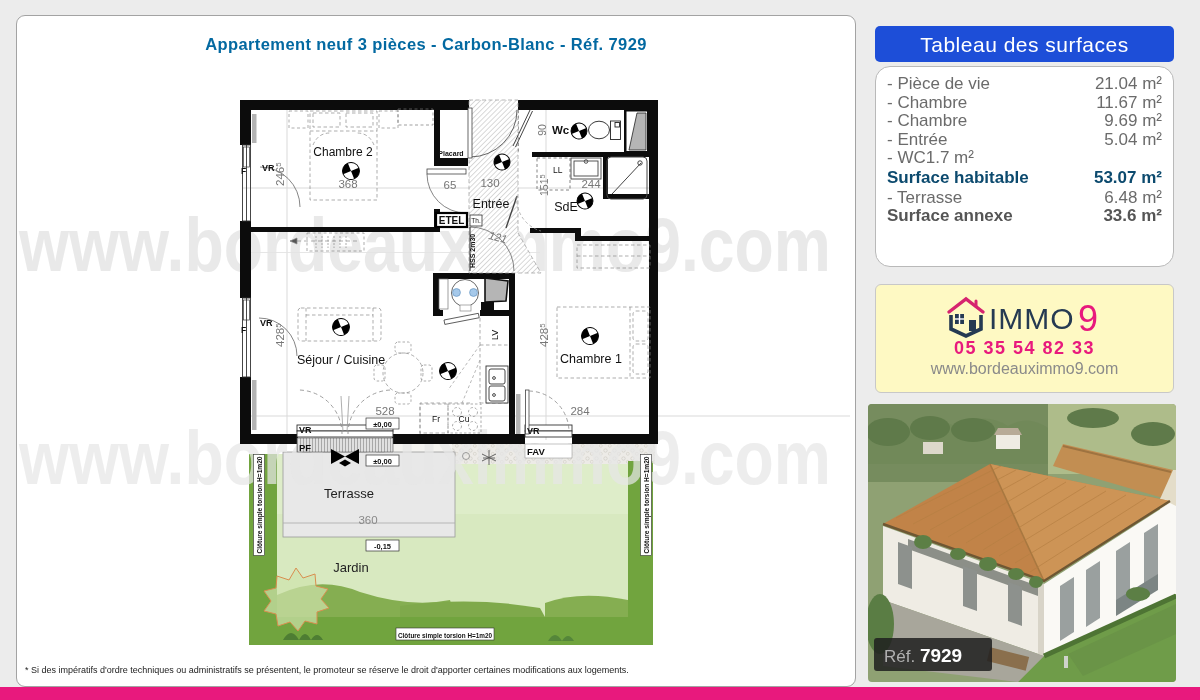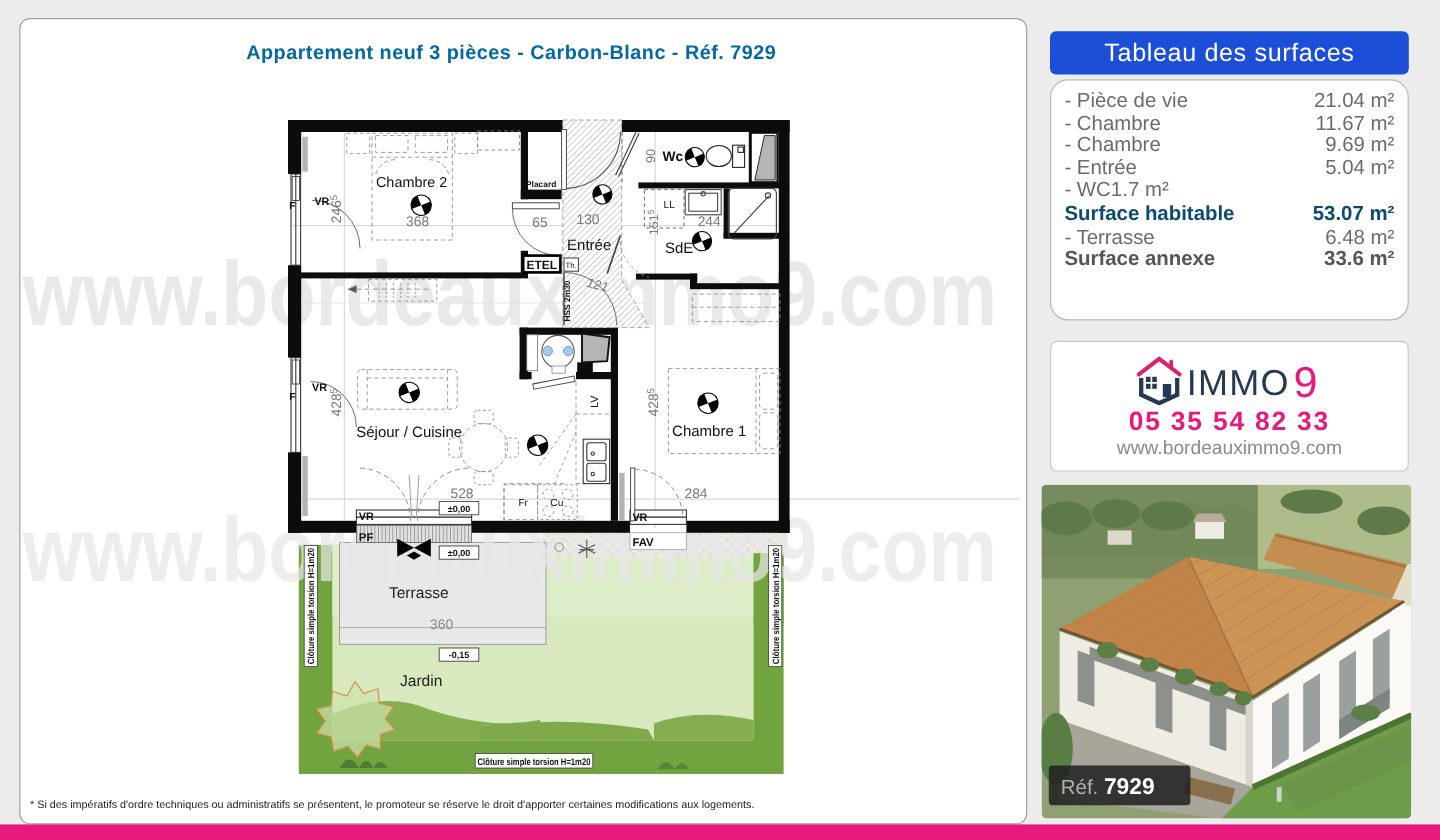--- a/index.html
+++ b/index.html
@@ -487,42 +487,42 @@
         <span>- Terrasse</span>
         <span>6.48 m²</span>
       </div>
     <div style="height:19px;display:flex;justify-content:space-between;font-weight:bold;color:#555;align-items:flex-end;">
         <span>Surface annexe</span>
         <span>33.6 m²</span>
       </div>
   </div>
 </div>
 
-<div class="abs" style="left:875px;top:284px;width:297px;height:107px;background:#ffffff;border:1px solid #c8c8c8;border-radius:6px;">
+<div class="abs" style="left:875px;top:284px;width:297px;height:107px;background:#fef9c3;border:1px solid #c8c8c8;border-radius:6px;">
 
   <div style="text-align:center;margin-top:11px;height:40px;position:relative;">
     <svg width="160" height="42" viewBox="0 0 160 42" style="vertical-align:top;">
 
       <path d="M4 16 L21 3 L38 16" fill="none" stroke="#d6246f" stroke-width="3.4" stroke-linecap="round"></path>
       <path d="M31 5 L31 10" stroke="#d6246f" stroke-width="3" stroke-linecap="round"></path>
 
       <path d="M6 19 L6 33 L21 40 L36 33 L36 19" fill="none" stroke="#253a52" stroke-width="3.6"></path>
 
       <rect x="10" y="18" width="9" height="10" fill="#253a52"></rect>
       <line x1="14.5" y1="18" x2="14.5" y2="28" stroke="#fff" stroke-width="1.4"></line>
       <line x1="10" y1="23" x2="19" y2="23" stroke="#fff" stroke-width="1.4"></line>
 
       <rect x="24" y="24" width="7" height="11" fill="#253a52"></rect>
 
       <text x="44" y="33" font-size="30" letter-spacing="1" fill="#253a52" font-weight="400">IMMO</text>
       <text x="133" y="35" font-size="36" fill="#e8197d" font-weight="400">9</text>
     </svg>
   </div>
 
-  <div style="text-align:center;color:#e8197d;font-weight:bold;font-size:22px;margin-top:2px;letter-spacing:1.5px;">05 35 54 82 33</div>
+  <div style="text-align:center;color:#e8197d;font-weight:bold;font-size:18px;margin-top:2px;letter-spacing:1.5px;">05 35 54 82 33</div>
 
   <div style="text-align:center;color:#8a8a8a;font-size:16px;margin-top:1px;">www.bordeauximmo9.com</div>
 </div>
 
 <svg class="abs" style="left:868px;top:404px;border-radius:4px;" width="308" height="278" viewBox="0 0 308 278">
 
 <rect x="0" y="0" width="308" height="278" fill="#8fa173"></rect>
 
 <rect x="180" y="0" width="128" height="70" fill="#aebc8a"></rect>
 

